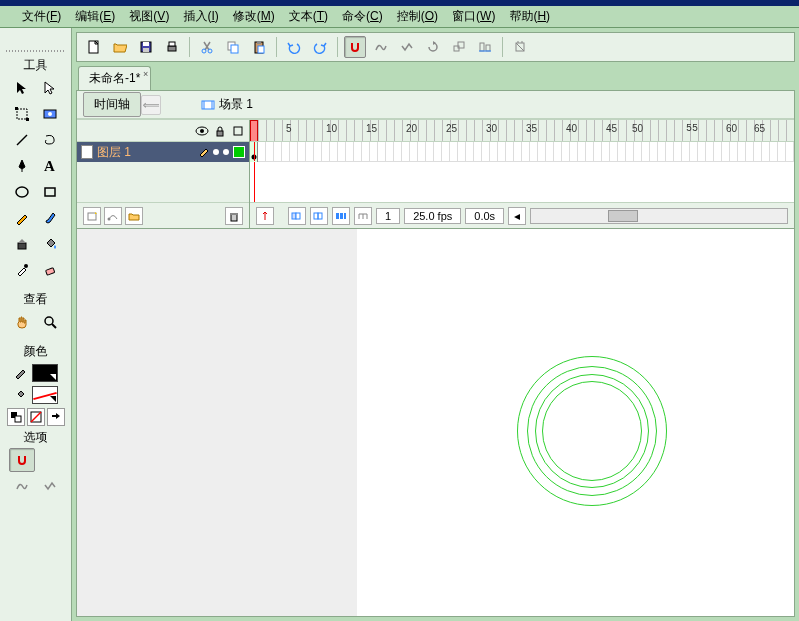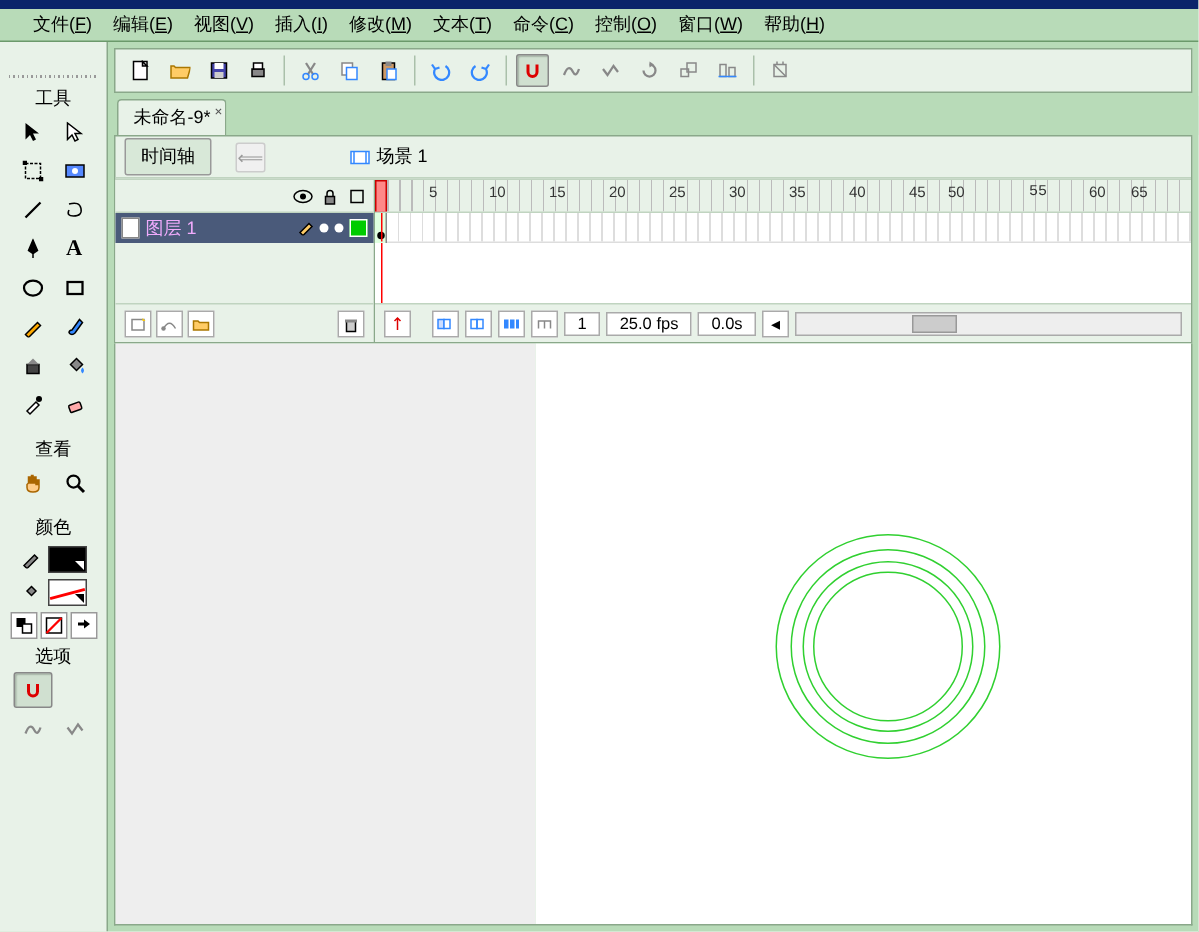--- a/index.html
+++ b/index.html
@@ -25,29 +25,29 @@
 .small-btn { width: 18px; height: 18px; border: 1px solid #999; background: #fff; cursor: pointer; display: flex; align-items: center; justify-content: center; }
 .right-area { flex: 1; display: flex; flex-direction: column; background: #b8dbb8; }
 .toolbar { height: 30px; background: #e8f2e8; border: 1px solid #8aa88a; margin: 4px 4px 0 4px; display: flex; align-items: center; gap: 4px; padding: 0 6px; }
 .tb-btn { width: 22px; height: 22px; border: 1px solid transparent; display: flex; align-items: center; justify-content: center; cursor: pointer; border-radius: 2px; }
 .tb-btn.active { border: 1px solid #888; background: #d0e0d0; box-shadow: inset 1px 1px 1px rgba(0,0,0,.2); }
 .tb-sep { width: 1px; height: 20px; background: #aac0aa; margin: 0 2px; }
 .doc-tab-strip { height: 26px; background: #b8dbb8; display: flex; align-items: end; padding-left: 6px; margin-top: 2px; }
 .doc-tab { background: #e8f2e8; border: 1px solid #8aa88a; border-bottom: none; border-radius: 3px 3px 0 0; padding: 3px 10px; position: relative; cursor: pointer; }
 .doc-tab .close { position: absolute; right: 2px; top: 2px; font-size: 9px; color: #555; }
 .doc-chrome { background: #e8f2e8; border: 1px solid #8aa88a; margin: 0 4px; }
-.scene-bar { height: 28px; display: flex; align-items: center; gap: 16px; padding: 0 6px; border-bottom: 1px solid #c0d4c0; }
+.scene-bar { height: 28px; display: flex; align-items: center; gap: 0; padding: 0 6px; border-bottom: 1px solid #c0d4c0; }
 .timeline-tab { padding: 3px 10px; border: 1px solid #999; background: #d8e8d8; border-radius: 2px; cursor: pointer; }
 .back-arrow { width: 20px; height: 20px; border: 1px solid #ccc; background: #f0f0f0; display: flex; align-items: center; justify-content: center; color: #999; border-radius: 2px; }
 .scene-label { display: flex; align-items: center; gap: 4px; margin-left: 40px; }
 .timeline { display: flex; border-top: 1px solid #c0d4c0; }
 .layer-col { width: 173px; background: #e8f2e8; border-right: 1px solid #8aa88a; }
 .layer-header { height: 22px; background: #e8f2e8; display: flex; align-items: center; justify-content: flex-end; gap: 4px; padding-right: 4px; border-bottom: 1px solid #c0d4c0; }
 .layer-ico { width: 14px; height: 14px; display: flex; align-items: center; justify-content: center; }
-.layer-row { height: 20px; background: #4a5a7a; color: #f0abfc; display: flex; align-items: center; gap: 4px; padding: 0 4px; }
+.layer-row { height: 20px; background: #4a5a7a; color: #fdba74; display: flex; align-items: center; gap: 4px; padding: 0 4px; }
 .layer-row .page { width: 12px; height: 14px; background: #fff; border: 1px solid #888; }
 .layer-pad { height: 40px; background: #e8f2e8; }
 .layer-footer { height: 26px; background: #e8f2e8; border-top: 1px solid #c0d4c0; display: flex; align-items: center; justify-content: space-between; padding: 0 6px; }
 .layer-footer-left { display: flex; gap: 3px; }
 .frames-col { flex: 1; display: flex; flex-direction: column; background: #fff; min-width: 0; }
 .ruler { height: 22px; background: #e8f2e8; border-bottom: 1px solid #c0d4c0; position: relative; overflow: hidden; }
 .ruler-ticks { position: absolute; left: 0; top: 0; right: 0; bottom: 0; background: repeating-linear-gradient(90deg, #bbb 0 1px, transparent 1px 8px); }
 .ruler-labels { position: absolute; top: 3px; left: 0; display: flex; }
 .ruler-label { position: absolute; font-size: 10px; color: #333; }
 .playhead-col { position: absolute; top: 0; width: 8px; height: 22px; background: #f88; border: 1px solid #c00; left: 0; }
@@ -357,21 +357,21 @@
             <rect x="3" y="3" width="8" height="8" fill="none" stroke="#888"></rect>
             <line x1="3" y1="3" x2="11" y2="11" stroke="#888"></line>
             <line x1="5" y1="1" x2="5" y2="3" stroke="#888"></line>
             <line x1="9" y1="1" x2="9" y2="3" stroke="#888"></line>
           </svg>
         </div>
     </div>
 
     <div class="doc-tab-strip">
       <div class="doc-tab">
-        <span>未命名-9*</span>
+        <span>未命名-1*</span>
         <span class="close">×</span>
       </div>
     </div>
 
     <div class="doc-chrome">
       <div class="scene-bar">
         <div class="timeline-tab">时间轴</div>
         <div class="back-arrow">⟸</div>
         <div class="scene-label">
           <span>

